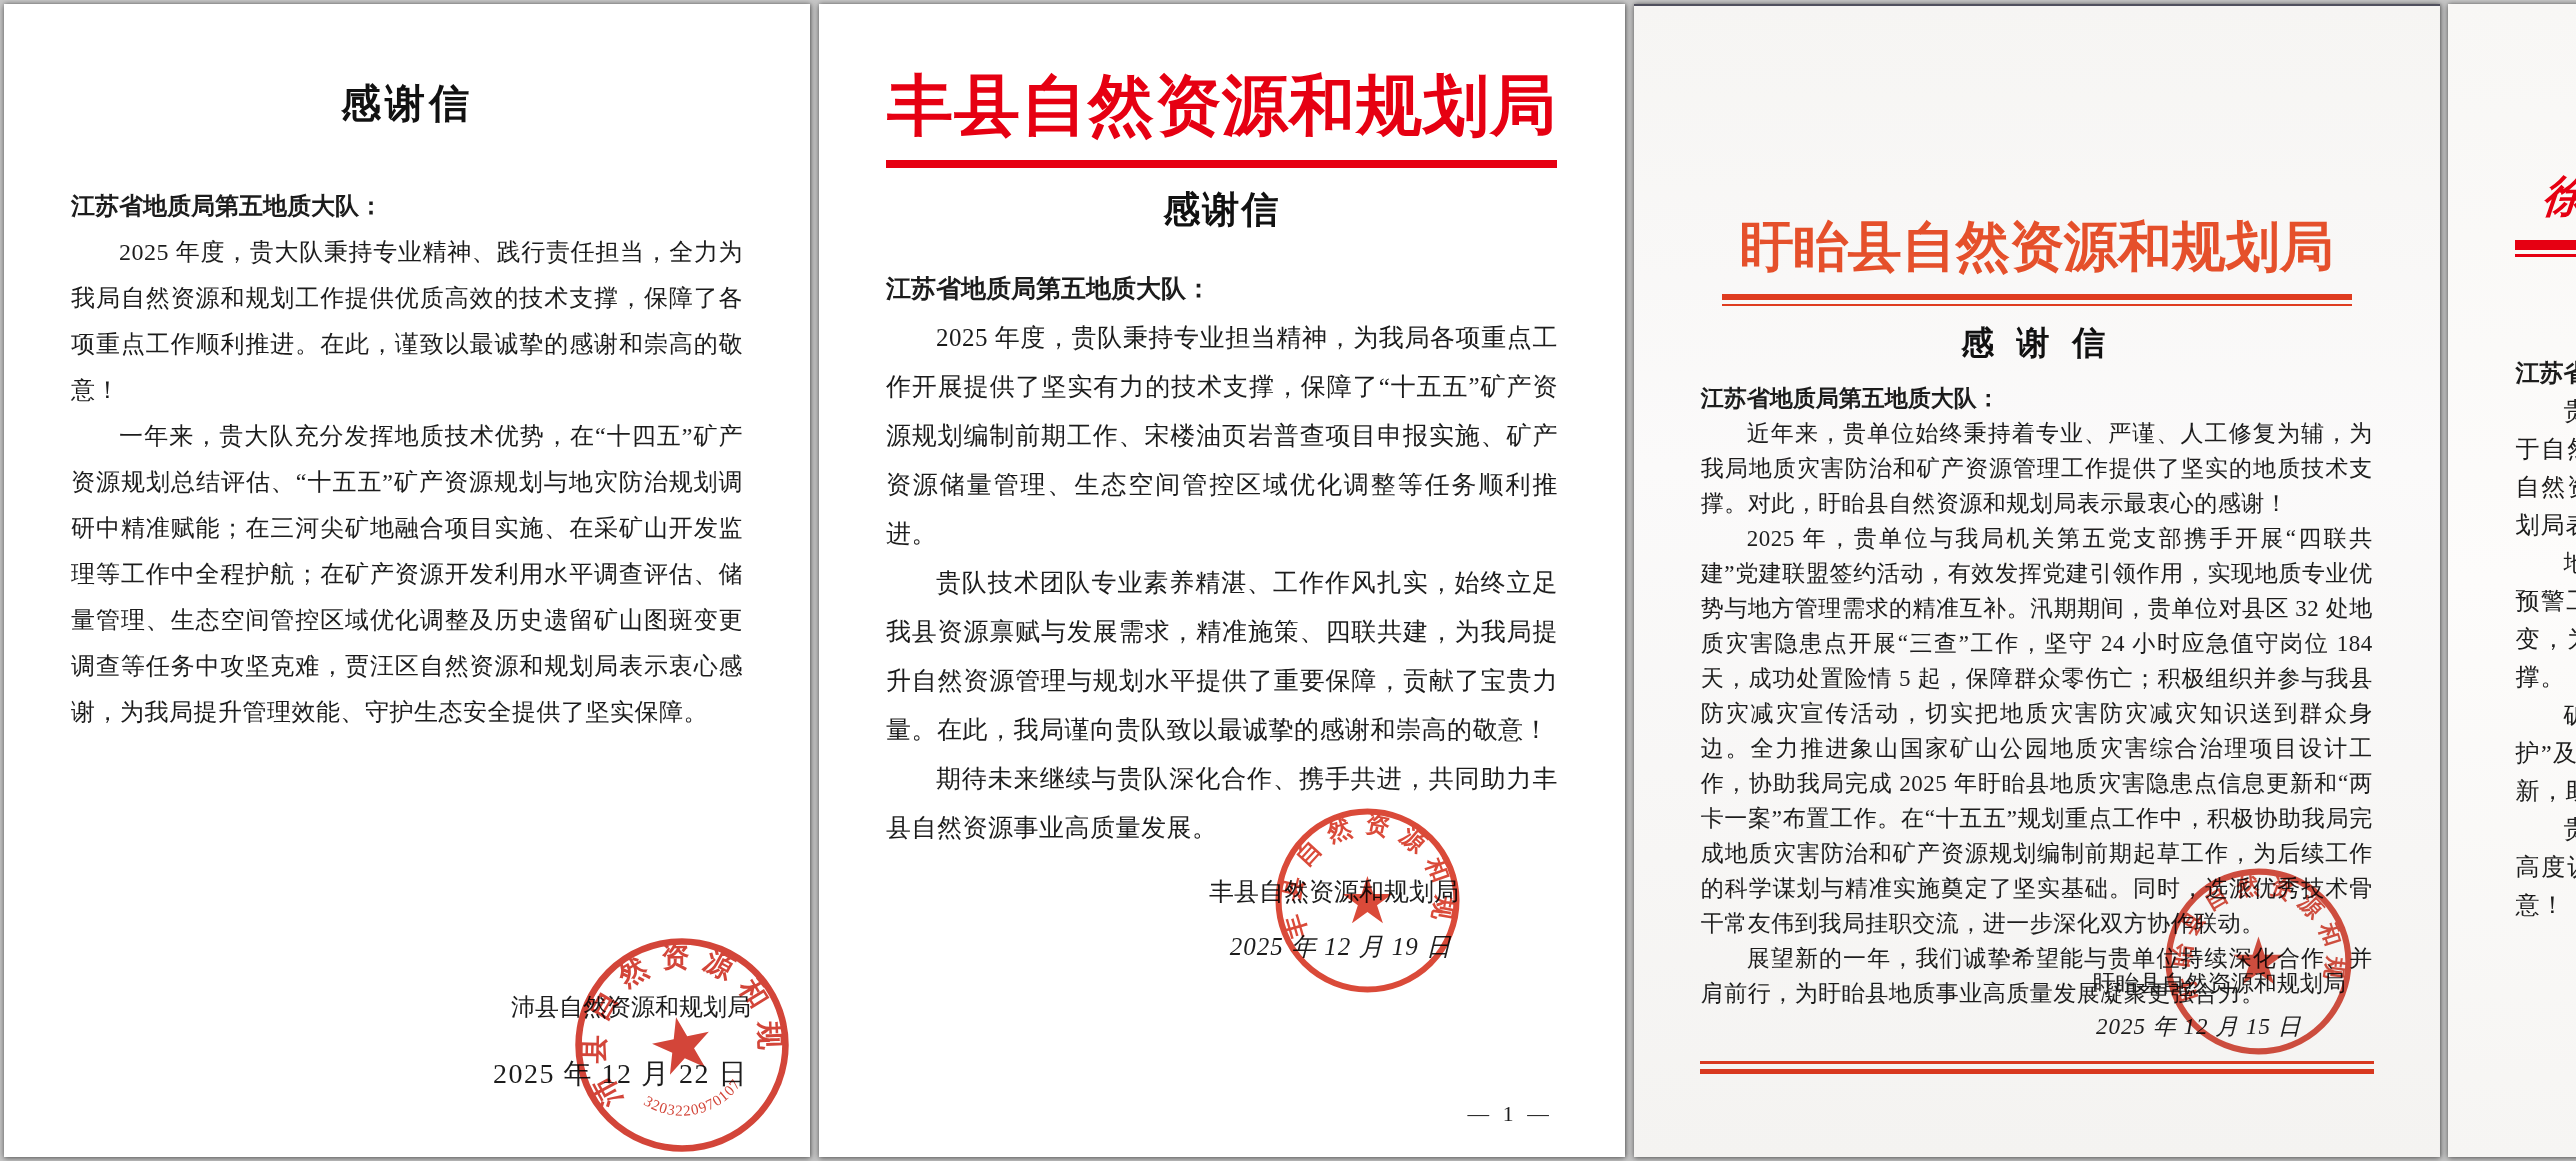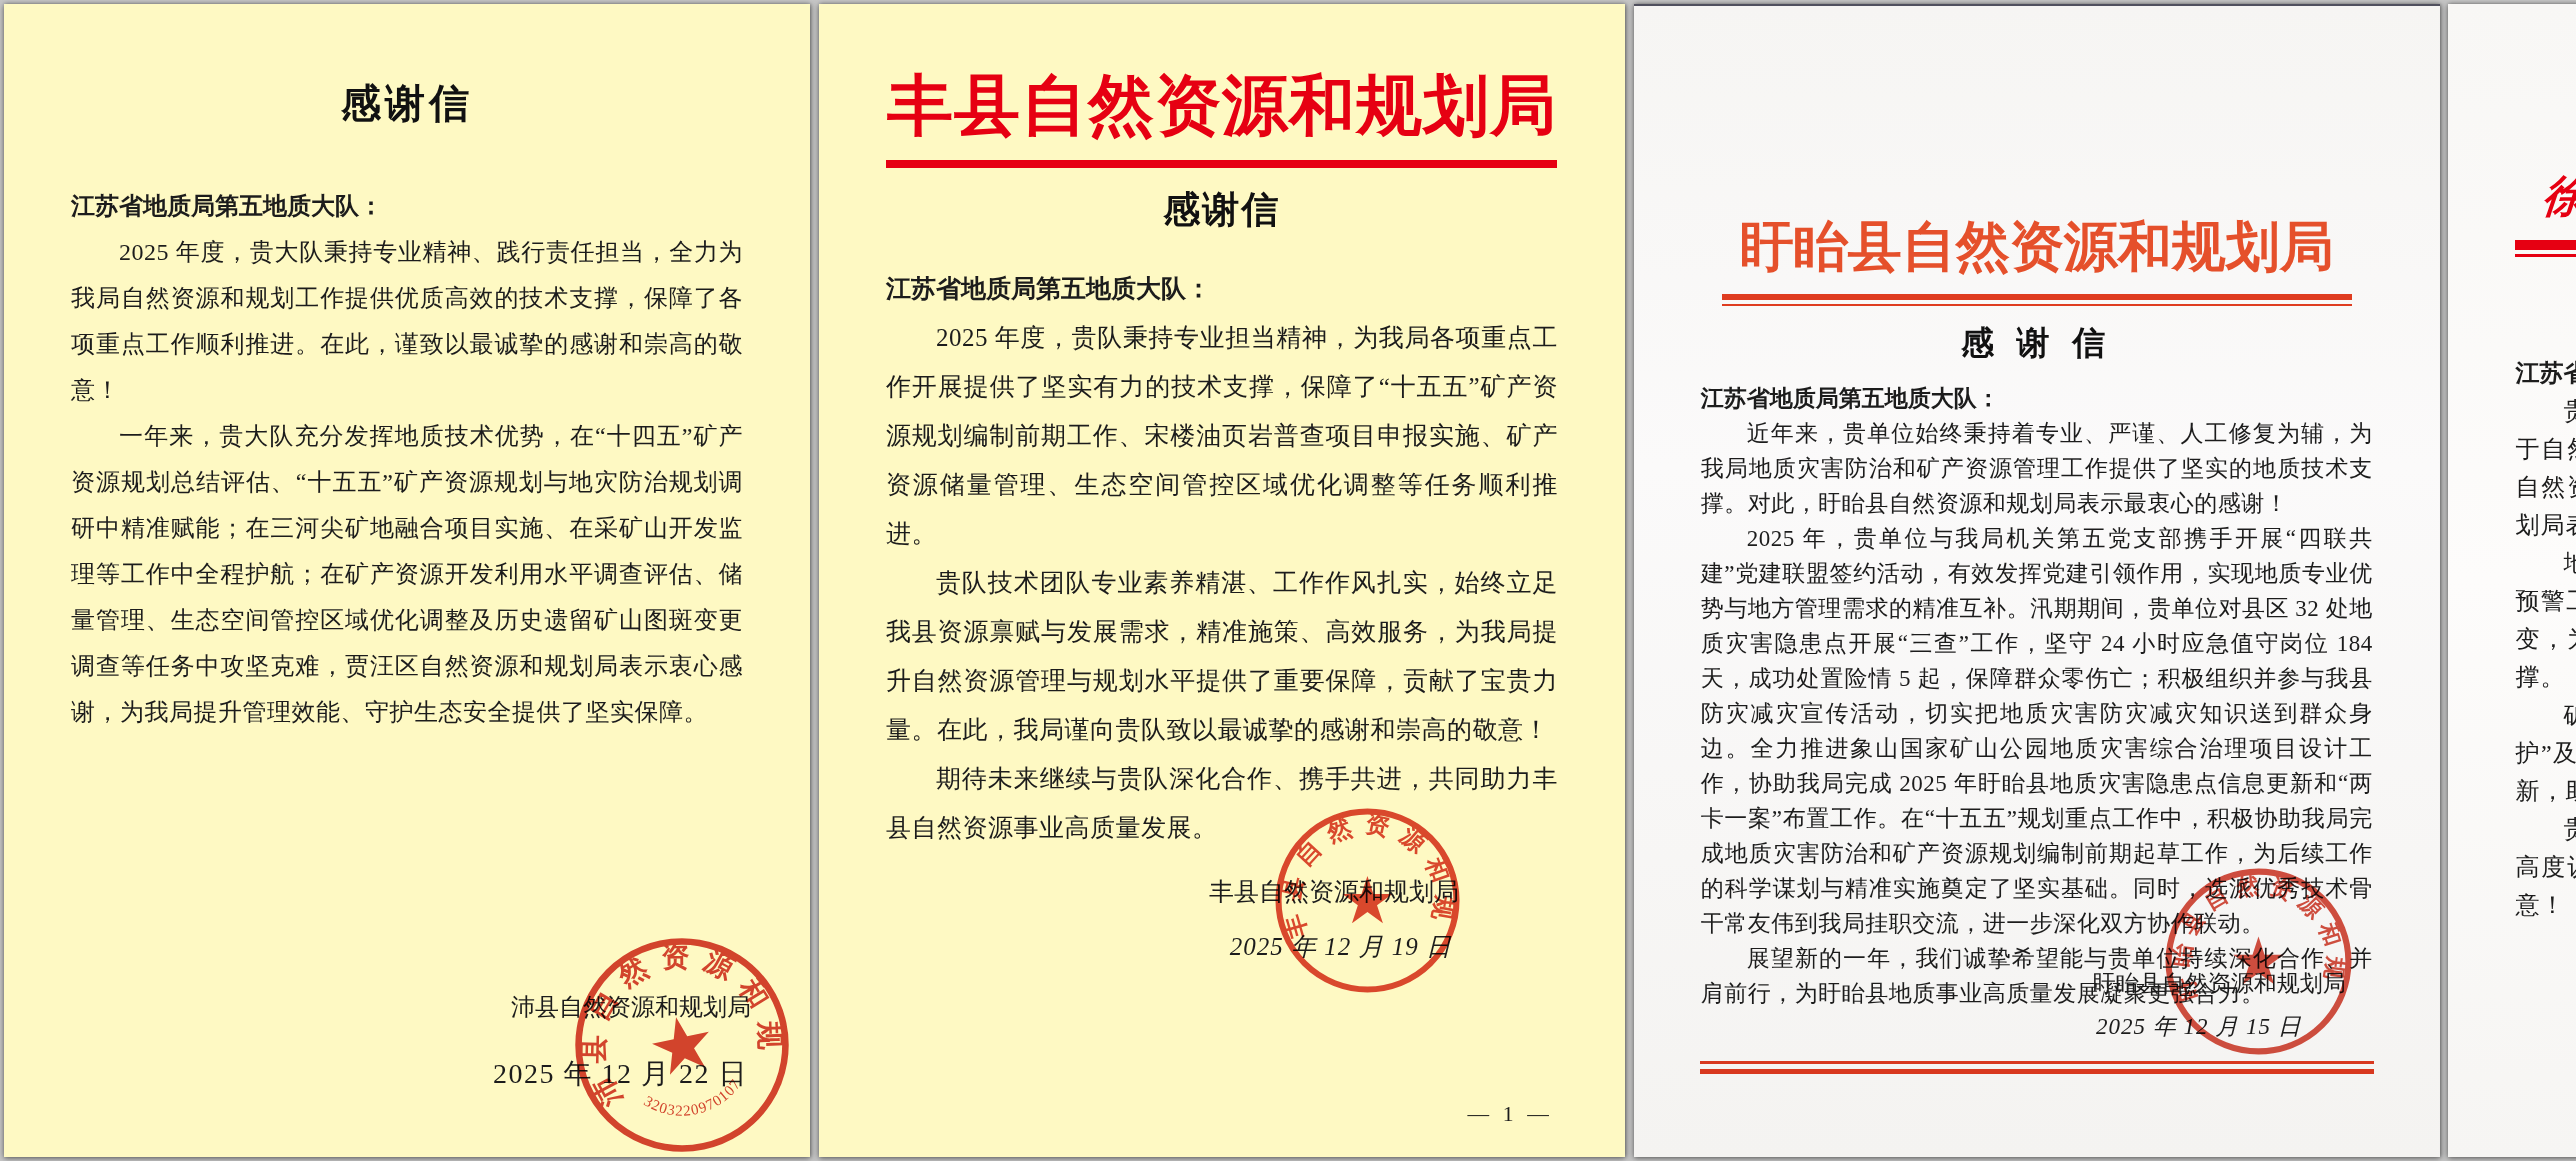--- a/index.html
+++ b/index.html
@@ -9,21 +9,21 @@
     font-family:"Liberation Serif","DejaVu Serif",serif;
     overflow:hidden;
   }
   .canvas{
     display:flex;gap:8.8px;padding:4.1px;box-sizing:border-box;
     width:3268px;height:1161px;
   }
   .page{
     position:relative;flex:0 0 auto;
     width:806px;height:1153px;
-    background:#fef9c3;
+    background:#ffffff;
     box-sizing:border-box;
     padding:0 67px;
     color:#1c1c1c;
     box-shadow:0 1px 6.2px rgba(0,0,0,.5), 1px 0 3.1px rgba(0,0,0,.25);
     overflow:hidden;
   }
   .p3{background:linear-gradient(180deg,#f6f5f3 0%,#fbfafa 40%,#f4f3f1 100%);border-top:2.6px solid #50505e;}
   .p4{background:linear-gradient(180deg,#f8f7f5 0%,#fdfcfb 50%,#f6f5f3 100%);}
   .title{text-align:center;font-weight:bold;color:#111;}
   .salutation{white-space:nowrap;font-weight:bold;}
@@ -103,21 +103,21 @@
     </svg>
   </div>
 
   <div class="page l2">
     <div class="agency">丰县自然资源和规划局</div>
     <div class="rule"></div>
     <div class="title">感谢信</div>
     <div class="salutation">江苏省地质局第五地质大队：</div>
     <div class="body">
       <p>2025 年度，贵队秉持专业担当精神，为我局各项重点工作开展提供了坚实有力的技术支撑，保障了“十五五”矿产资源规划编制前期工作、宋楼油页岩普查项目申报实施、矿产资源储量管理、生态空间管控区域优化调整等任务顺利推进。</p>
-      <p>贵队技术团队专业素养精湛、工作作风扎实，始终立足我县资源禀赋与发展需求，精准施策、高效服务，为我局提升自然资源管理与规划水平提供了重要保障，贡献了宝贵力量。在此，我局谨向贵队致以最诚挚的感谢和崇高的敬意！</p>
+      <p>贵队技术团队专业素养精湛、工作作风扎实，始终立足我县资源禀赋与发展需求，精准施策、四联共建，为我局提升自然资源管理与规划水平提供了重要保障，贡献了宝贵力量。在此，我局谨向贵队致以最诚挚的感谢和崇高的敬意！</p>
       <p>期待未来继续与贵队深化合作、携手共进，共同助力丰县自然资源事业高质量发展。</p>
     </div>
     <div class="sign">丰县自然资源和规划局</div>
     <div class="date">2025 年 12 月 19 日</div>
     <div class="pagenum">— 1 —</div>
     <svg class="seal" width="191" height="191" viewBox="0 0 440 440">
       <defs>
           <path id="arc1" d="M 86,300 A 156,156 0 1 1 354,300" fill="none"></path>
         </defs>
       <circle cx="220" cy="220" r="205" fill="none" stroke="#d73a28" stroke-width="14"></circle>

